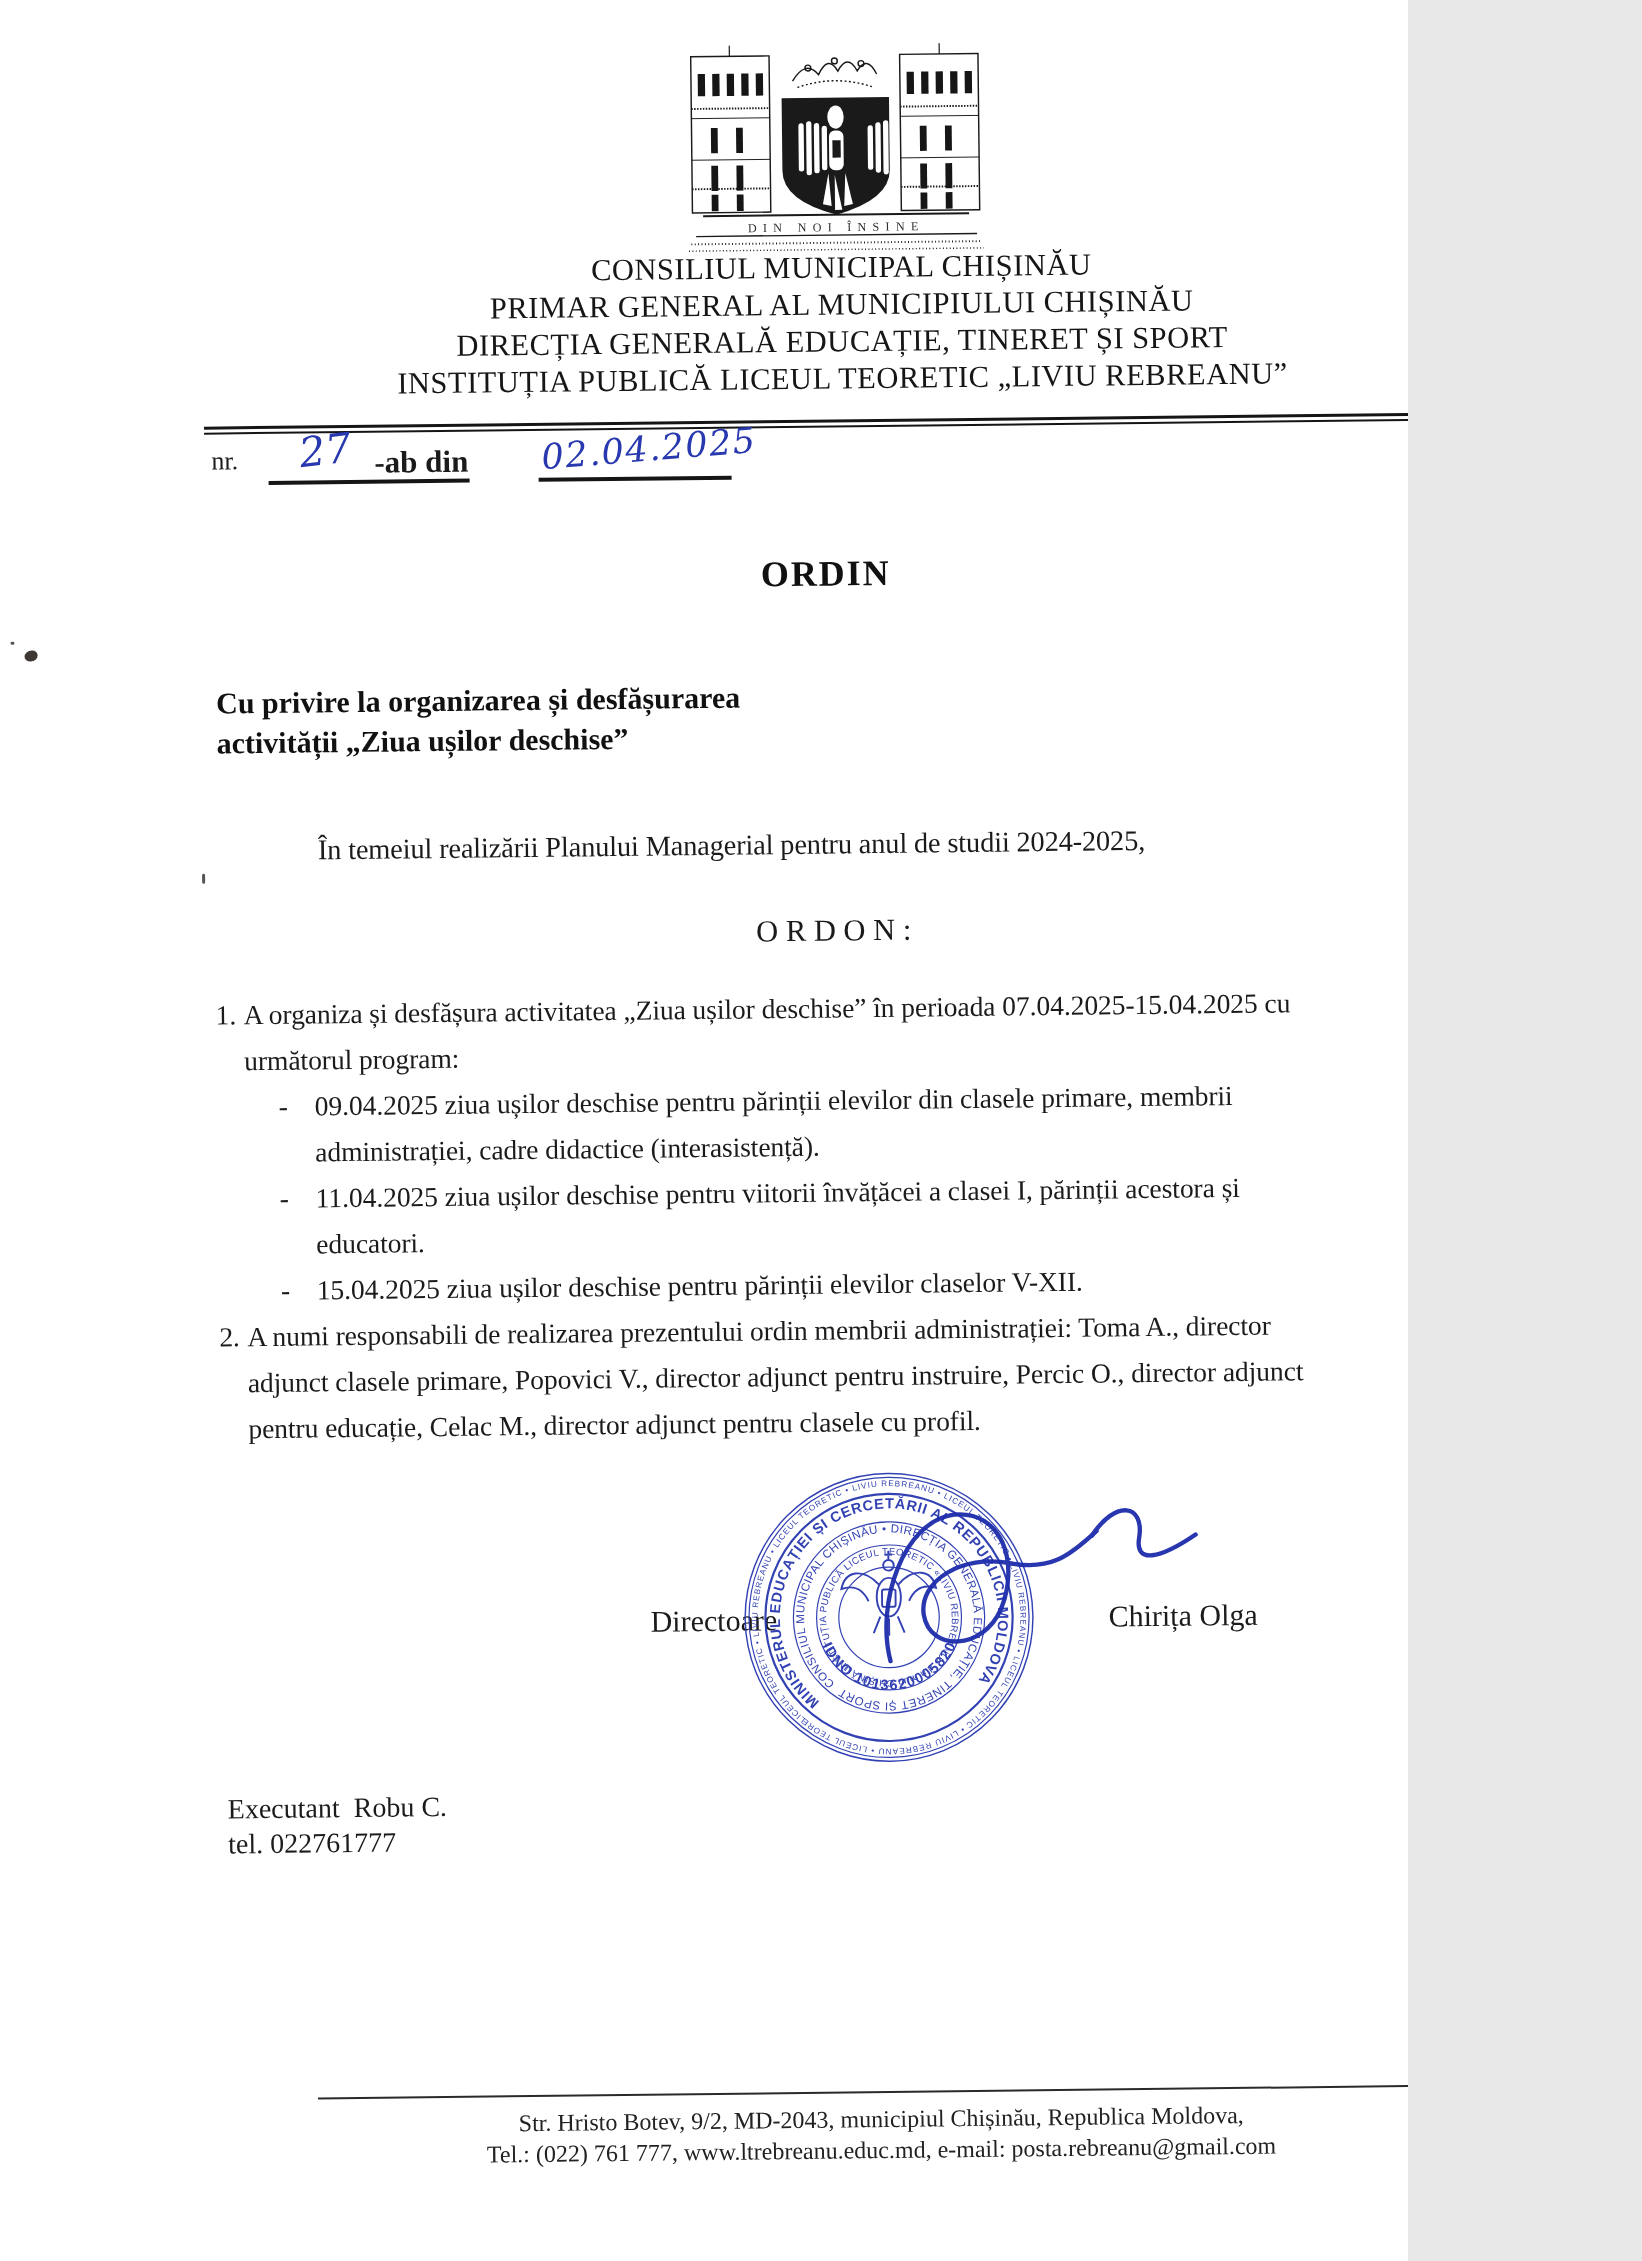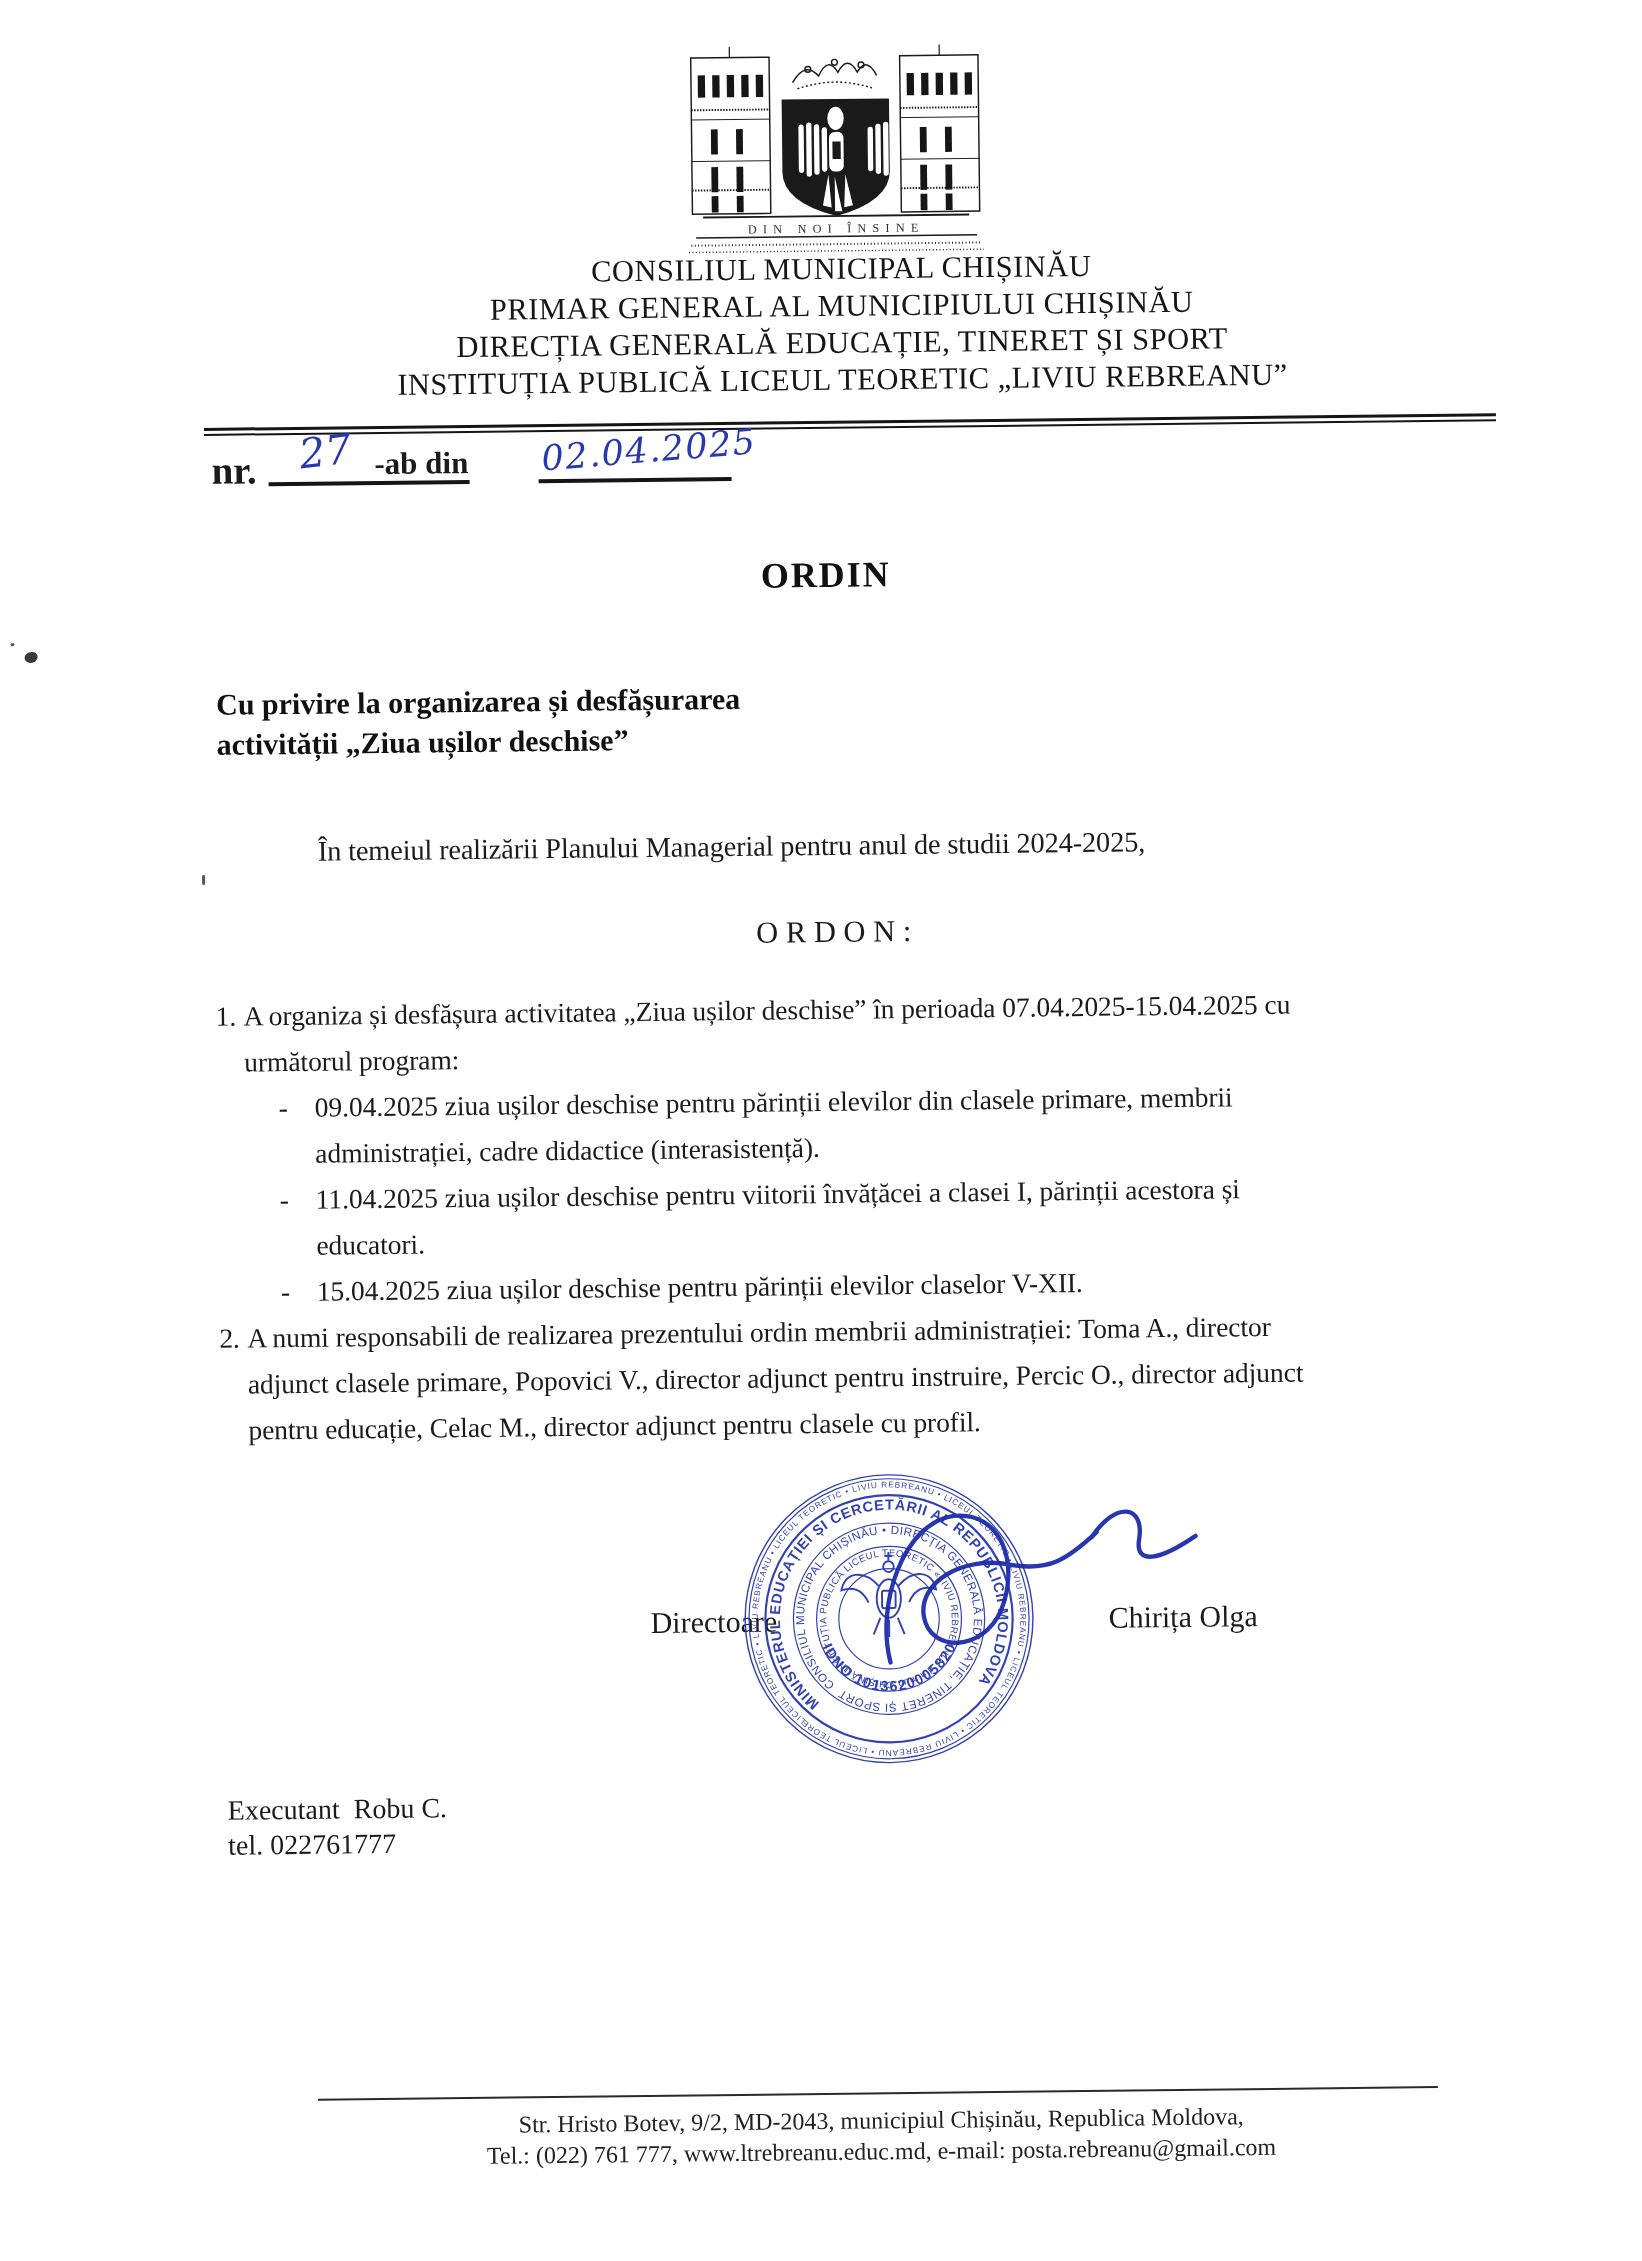--- a/index.html
+++ b/index.html
@@ -1,31 +1,31 @@
 <!DOCTYPE html>
 <html style="font-size:7.7px"><head>
 <meta charset="utf-8">
 <style>
   html,body{margin:0;padding:0;background:#e8e8e8;}
   .page{
     position:relative;
-    width:1642px;height:2261px;
+    width:1408px;height:2261px;
     background:#ffffff;
     overflow:hidden;
     font-family:"Liberation Serif","DejaVu Serif",serif;
     color:#1b1b1b;
   }
   .tilt{position:absolute;inset:0;transform:rotate(-0.65deg);transform-origin:50% 50%;}
   .abs{position:absolute;}
   .nowrap{white-space:nowrap;}
   .pre{white-space:pre;}
   .header-block{left:271px;top:251px;width:1160px;}
   .header-line{font-size:30.5px;line-height:37px;letter-spacing:0.5px;color:#161616;text-align:center;white-space:nowrap;}
   .rule{background:#151515;}
-  .nr-label{left:219px;top:441px;font-size:39px;font-weight:bold;}
+  .nr-label{left:219px;top:441px;font-size:26px;font-weight:normal;}
   .nr-connector{left:382px;top:441px;font-size:31px;font-weight:bold;}
   .hw{font-family:"DejaVu Serif",serif;font-style:italic;color:#2838ae;}
   .hw-number{left:307px;top:422px;font-size:41px;transform:rotate(-6deg);}
   .hw-date{left:549px;top:428px;font-size:35px;letter-spacing:1.5px;transform:rotate(-4deg);}
   .doc-title{left:687px;top:554px;width:290px;font-size:36px;font-weight:bold;letter-spacing:1.9px;text-align:center;color:#111;}
   .subject{left:221px;top:678px;font-size:30px;font-weight:bold;line-height:40px;color:#111;}
   .preamble{left:321px;top:830px;font-size:28.5px;letter-spacing:-0.2px;}
   .ordon{left:638px;top:915px;width:396px;font-size:30.5px;text-align:center;}
   .body-block{left:217px;top:987px;font-size:27.6px;line-height:46px;letter-spacing:-0.1px;}
   .bline{white-space:nowrap;}

